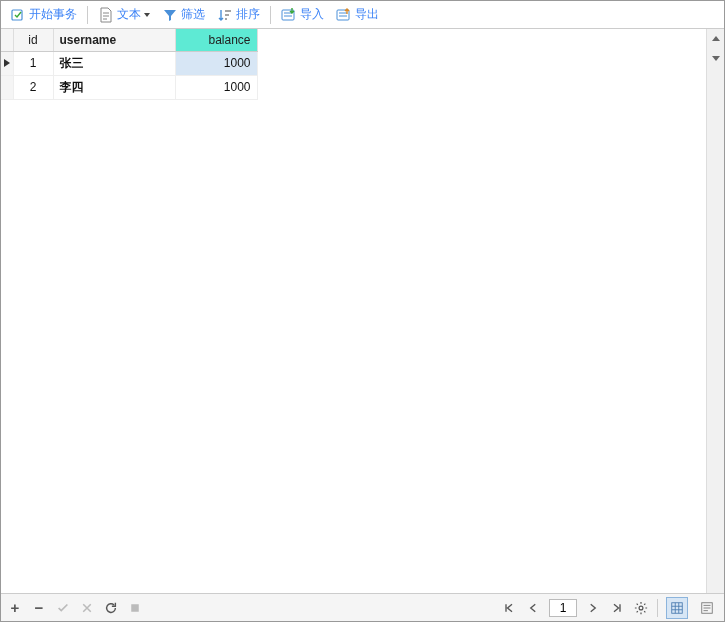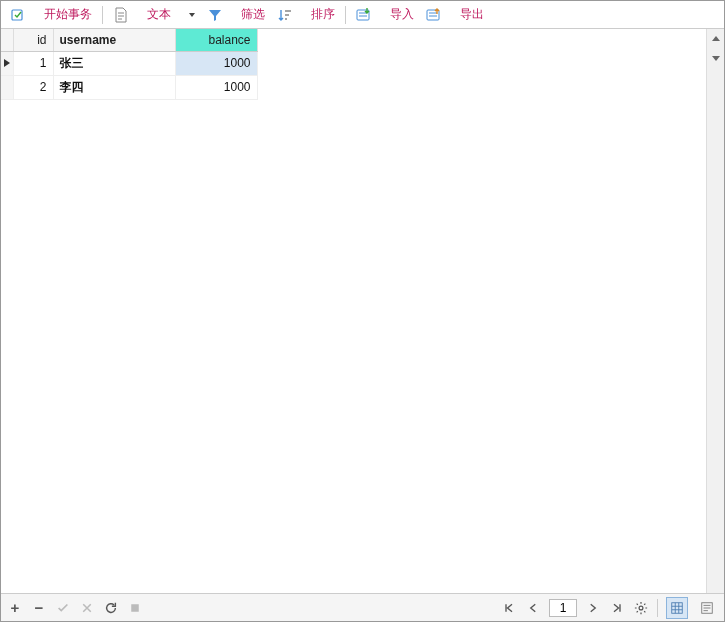--- a/index.html
+++ b/index.html
@@ -19,24 +19,24 @@
   align-items: center;
   height: 28px;
   background: #fff;
   border-bottom: 1px solid #ccc;
   padding: 0 4px;
   gap: 2px;
 }
 .tb-btn {
   display: flex;
   align-items: center;
-  gap: 18px;
+  gap: 3px;
   padding: 2px 5px;
   cursor: pointer;
-  color: #be185d;
+  color: #3b82f6;
 }
 .tb-sep {
   width: 1px;
   height: 18px;
   background: #ccc;
   margin: 0 3px;
 }
 .dropdown-caret {
   display: inline-block;
   width: 0; height: 0;
@@ -83,21 +83,21 @@
   text-align: center;
   padding: 0;
 }
 .row-marker {
   display: inline-block;
   width: 0; height: 0;
   border-top: 4px solid transparent;
   border-bottom: 4px solid transparent;
   border-left: 6px solid #333;
 }
-.col-id { width: 40px; text-align: right; }
+.col-id { width: 40px; text-align: center; }
 .col-username { width: 122px; font-weight: bold; }
 .col-balance { width: 82px; text-align: right; }
 td.selected { background: #d7e6f5; }
 .vscroll {
   width: 18px;
   background: #f1f1f1;
   border-left: 1px solid #ddd;
   position: relative;
 }
 .vscroll .arrow-up, .vscroll .arrow-down {

